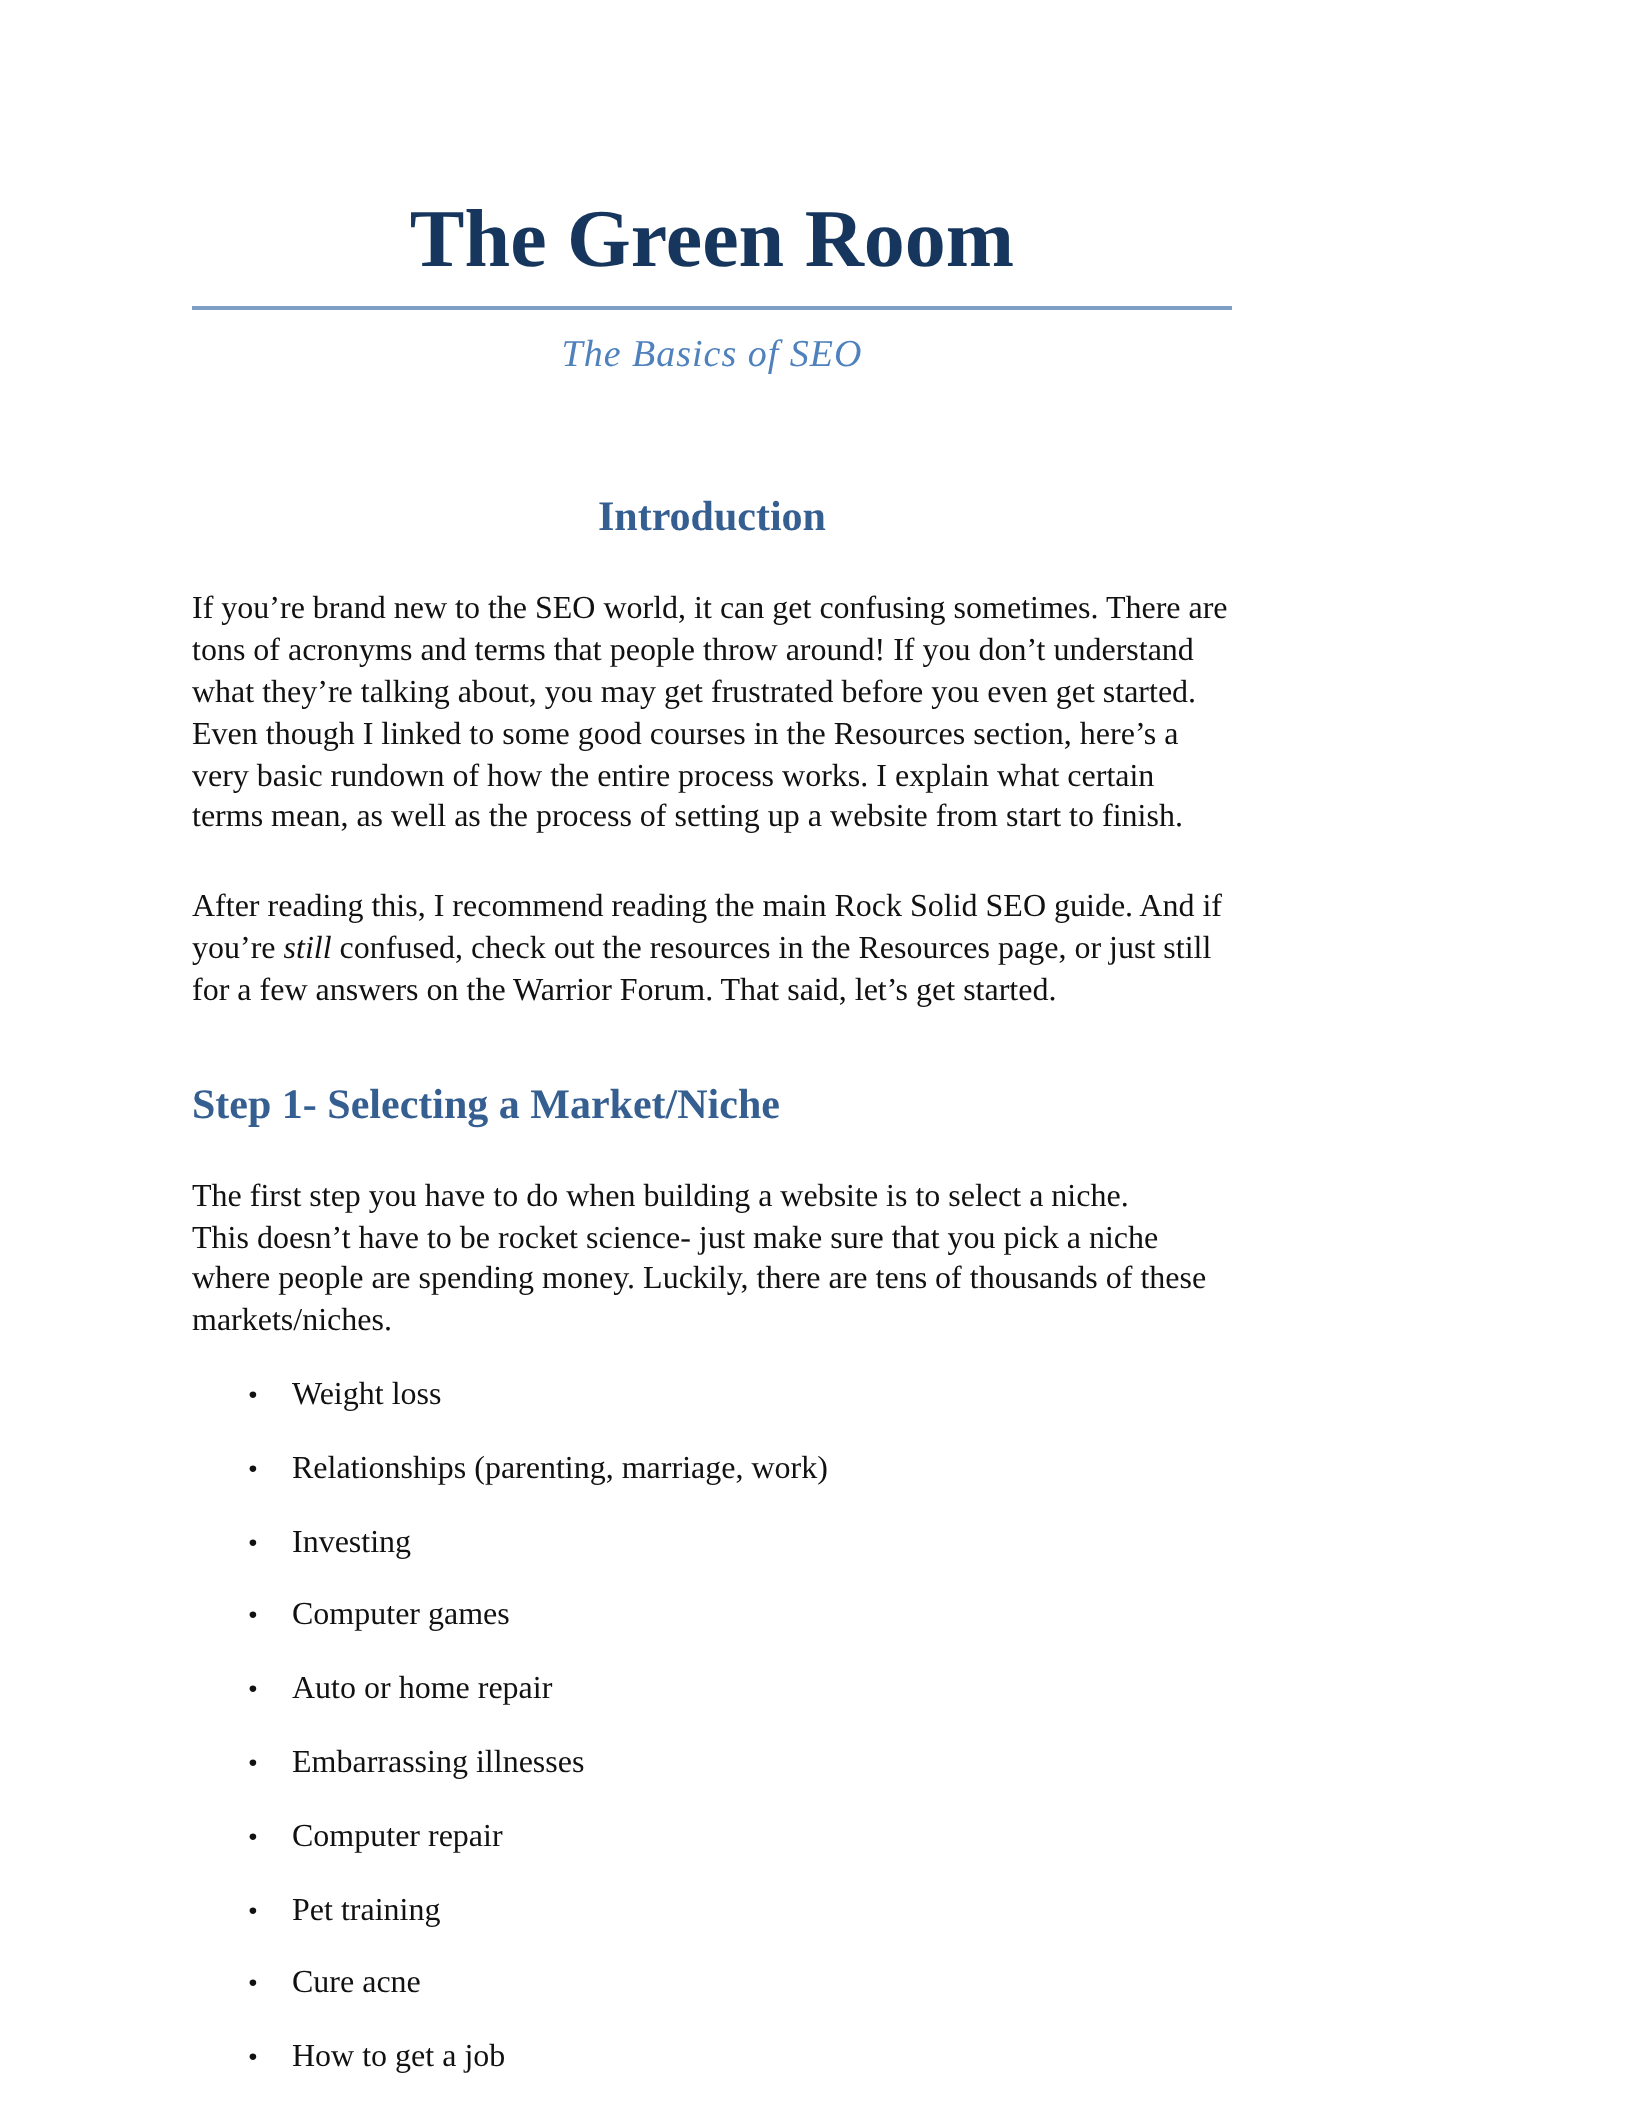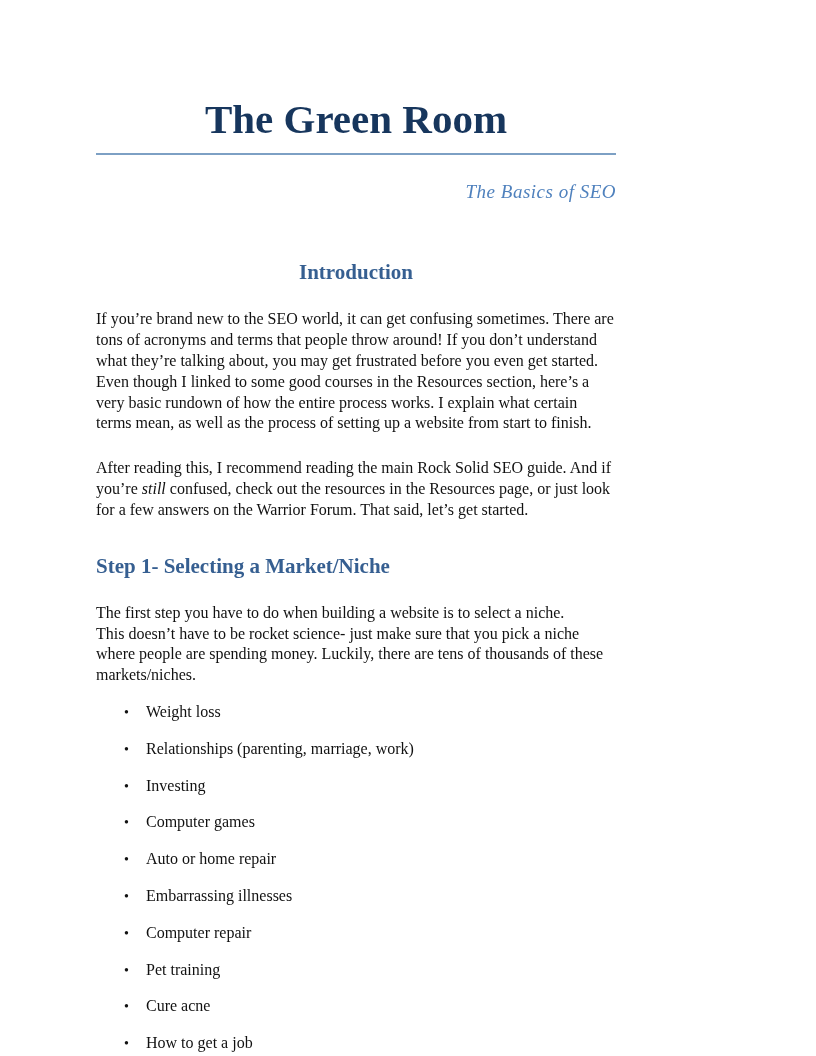--- a/index.html
+++ b/index.html
@@ -30,25 +30,25 @@
     font-size: 41px;
     font-weight: bold;
     color: var(--title-color);
     text-align: center;
     line-height: 1.15;
     padding-bottom: 10px;
     border-bottom: 2px solid var(--rule-color);
     letter-spacing: 0px;
   }
   .doc-subtitle {
-    margin-top: 26px;
+    margin-top: 12px;
     font-size: 19px;
     font-style: italic;
     color: var(--subtitle-color);
-    text-align: right;
+    text-align: center;
     letter-spacing: 0.5px;
   }
   h2.section-heading {
     font-size: 21px;
     font-weight: bold;
     color: var(--heading-color);
     line-height: 1.25;
   }
   .h-intro   { margin-top: 56px; text-align: center; }
   .h-step1   { margin-top: 32px; }
@@ -85,21 +85,21 @@
 <div class="page">
 
   <h1 class="doc-title">The Green Room</h1>
 
   <div class="doc-subtitle">The Basics of SEO</div>
 
   <h2 class="section-heading h-intro">Introduction</h2>
 
   <p class="body-para">If you’re brand new to the SEO world, it can get confusing sometimes. There are tons of acronyms and terms that people throw around! If you don’t understand what they’re talking about, you may get frustrated before you even get started. Even though I linked to some good courses in the Resources section, here’s a very basic rundown of how the entire process works. I explain what certain terms mean, as well as the process of setting up a website from start to finish.</p>
 
-  <p class="body-para"><span>After reading this, I recommend reading the main Rock Solid SEO guide. And if you’re </span><span class="em">still</span><span> confused, check out the resources in the Resources page, or just look for a few answers on the Warrior Forum. That said, let’s get started.</span></p>
+  <p class="body-para"><span>After reading this, I recommend reading the main Rock Solid SEO guide. And if you’re </span><span class="em">still</span><span> confused, check out the resources in the Resources page, or just still for a few answers on the Warrior Forum. That said, let’s get started.</span></p>
 
   <h2 class="section-heading h-step1">Step 1- Selecting a Market/Niche</h2>
 
   <p class="body-para">The first step you have to do when building a website is to select a niche.
 This doesn’t have to be rocket science- just make sure that you pick a niche where people are spending money. Luckily, there are tens of thousands of these markets/niches.</p>
 
   <ul class="bullet-list">
     <li>Weight loss</li>
     <li>Relationships (parenting, marriage, work)</li>
     <li>Investing</li>

